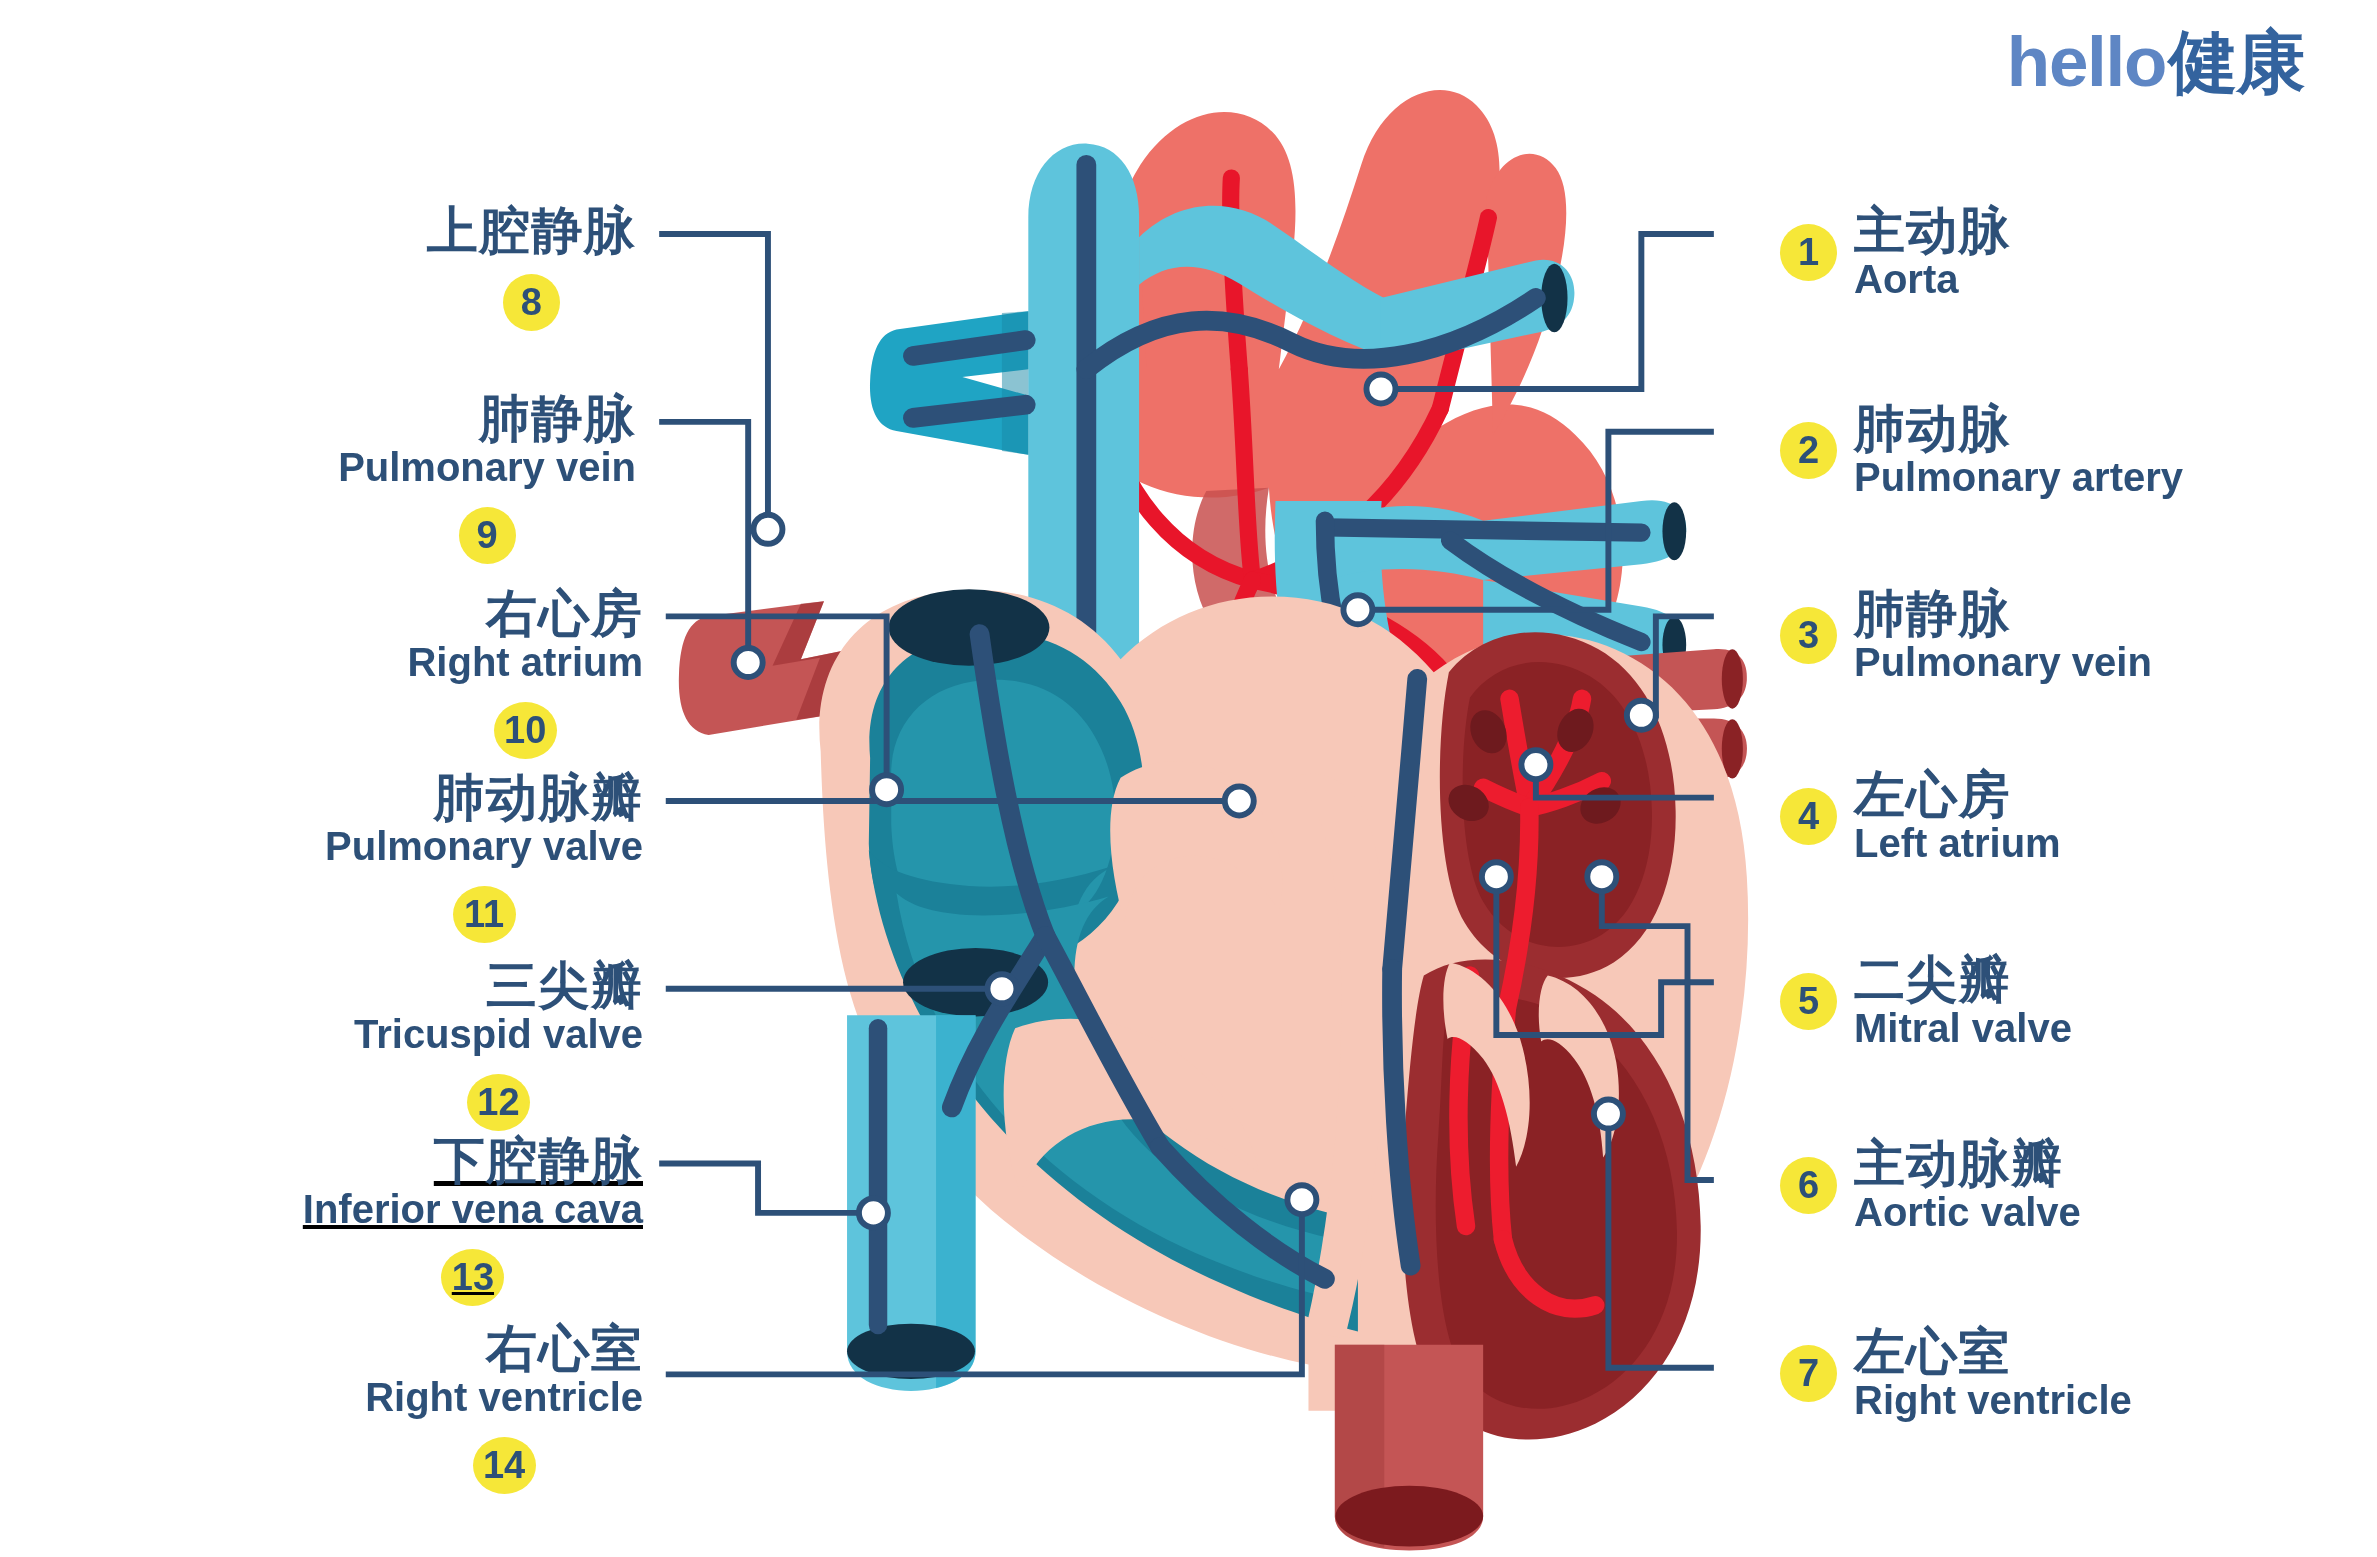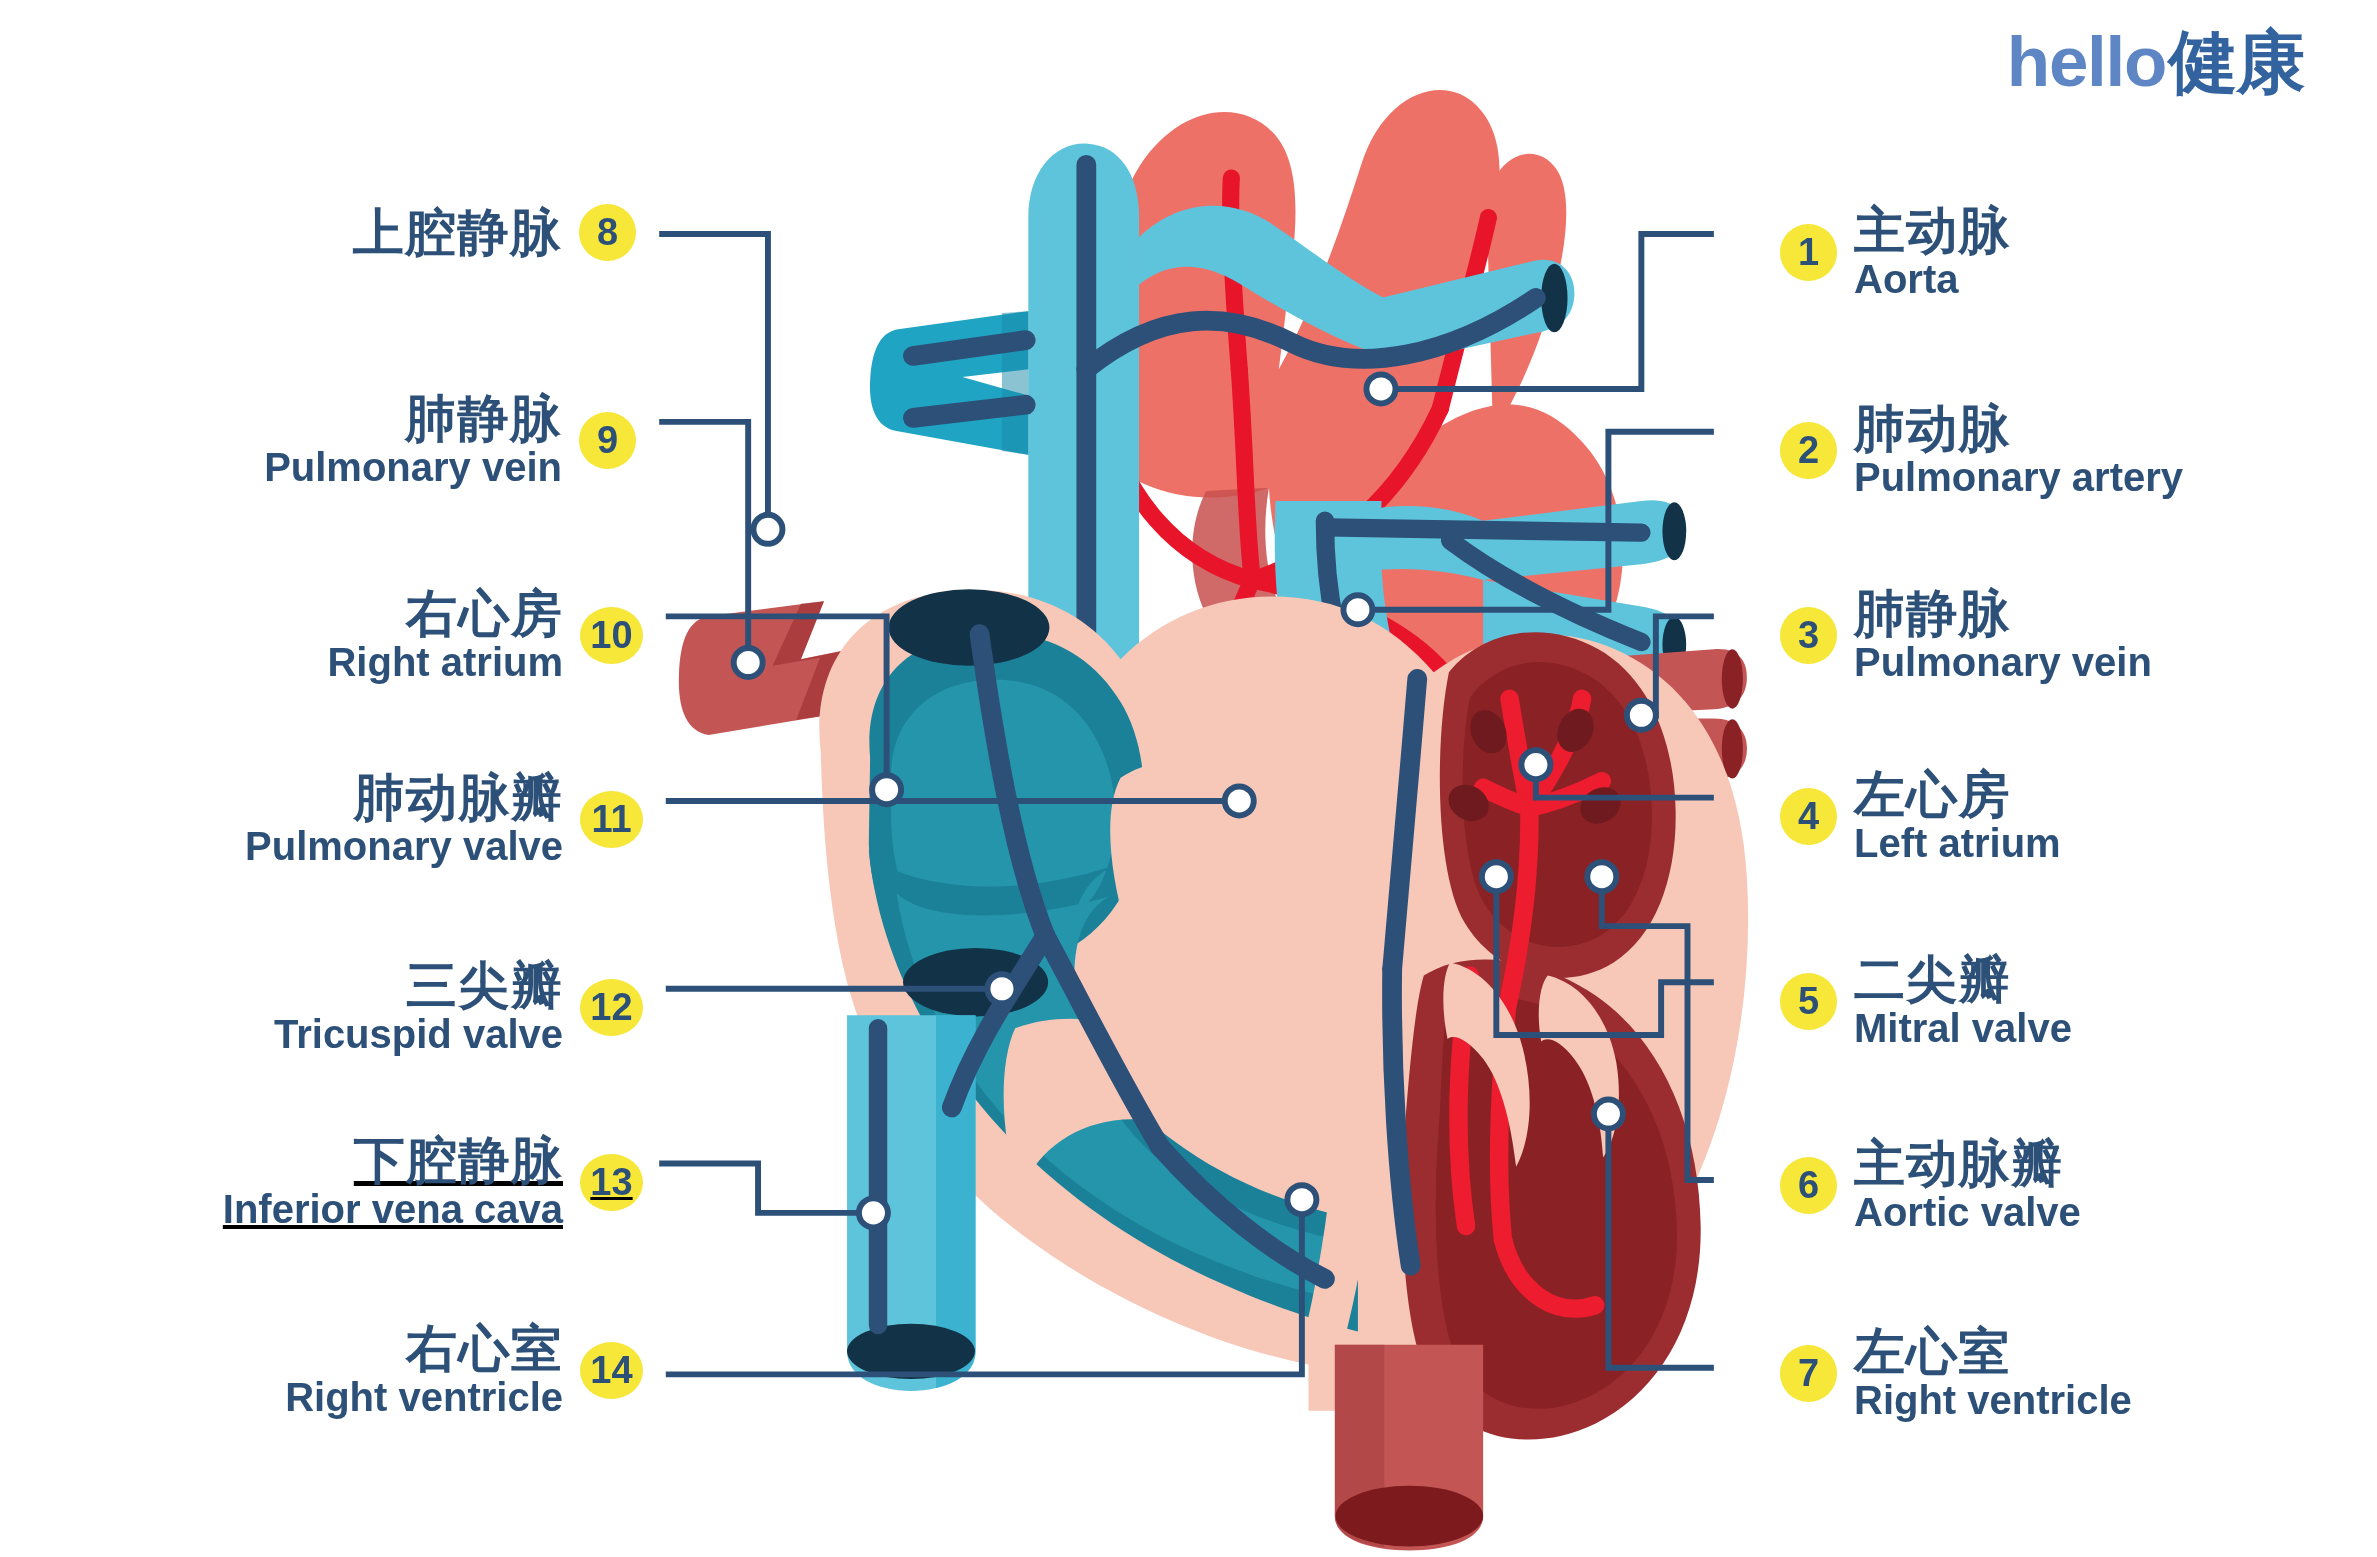--- a/index.html
+++ b/index.html
@@ -10,21 +10,21 @@
   .stage{position:absolute;inset:0;width:2377px;height:1509px;background:#fff;}
 
   
   .logo{position:absolute;right:73px;top:26px;display:flex;align-items:baseline;
         letter-spacing:-1.3px;}
   .logo-hello{font-size:71px;font-weight:700;color:#5E86C4;line-height:1;}
   .logo-cn{font-size:69px;font-weight:700;color:#33639E;line-height:1;margin-left:2.6px;}
 
   
   .label{position:absolute;display:flex;align-items:center;gap:17px;}
-  .label.left{flex-direction:row;}
+  .label.left{flex-direction:column;}
   .label.right{flex-direction:row;}
   .label .texts{display:flex;flex-direction:column;}
   .label.left .texts{align-items:flex-end;text-align:right;}
   .label.right .texts{align-items:flex-start;text-align:left;justify-content:flex-end;}
   .cn{font-size:51px;font-weight:700;color:#2D5078;line-height:1.04;
       letter-spacing:1.3px;white-space:nowrap;}
   .en{font-size:40px;font-weight:700;color:#2D5078;line-height:1.12;
       white-space:nowrap;}
   .badge{width:57px;height:57px;border-radius:50%;background:#F6E738;
          color:#2D5078;font-size:38px;font-weight:700;

